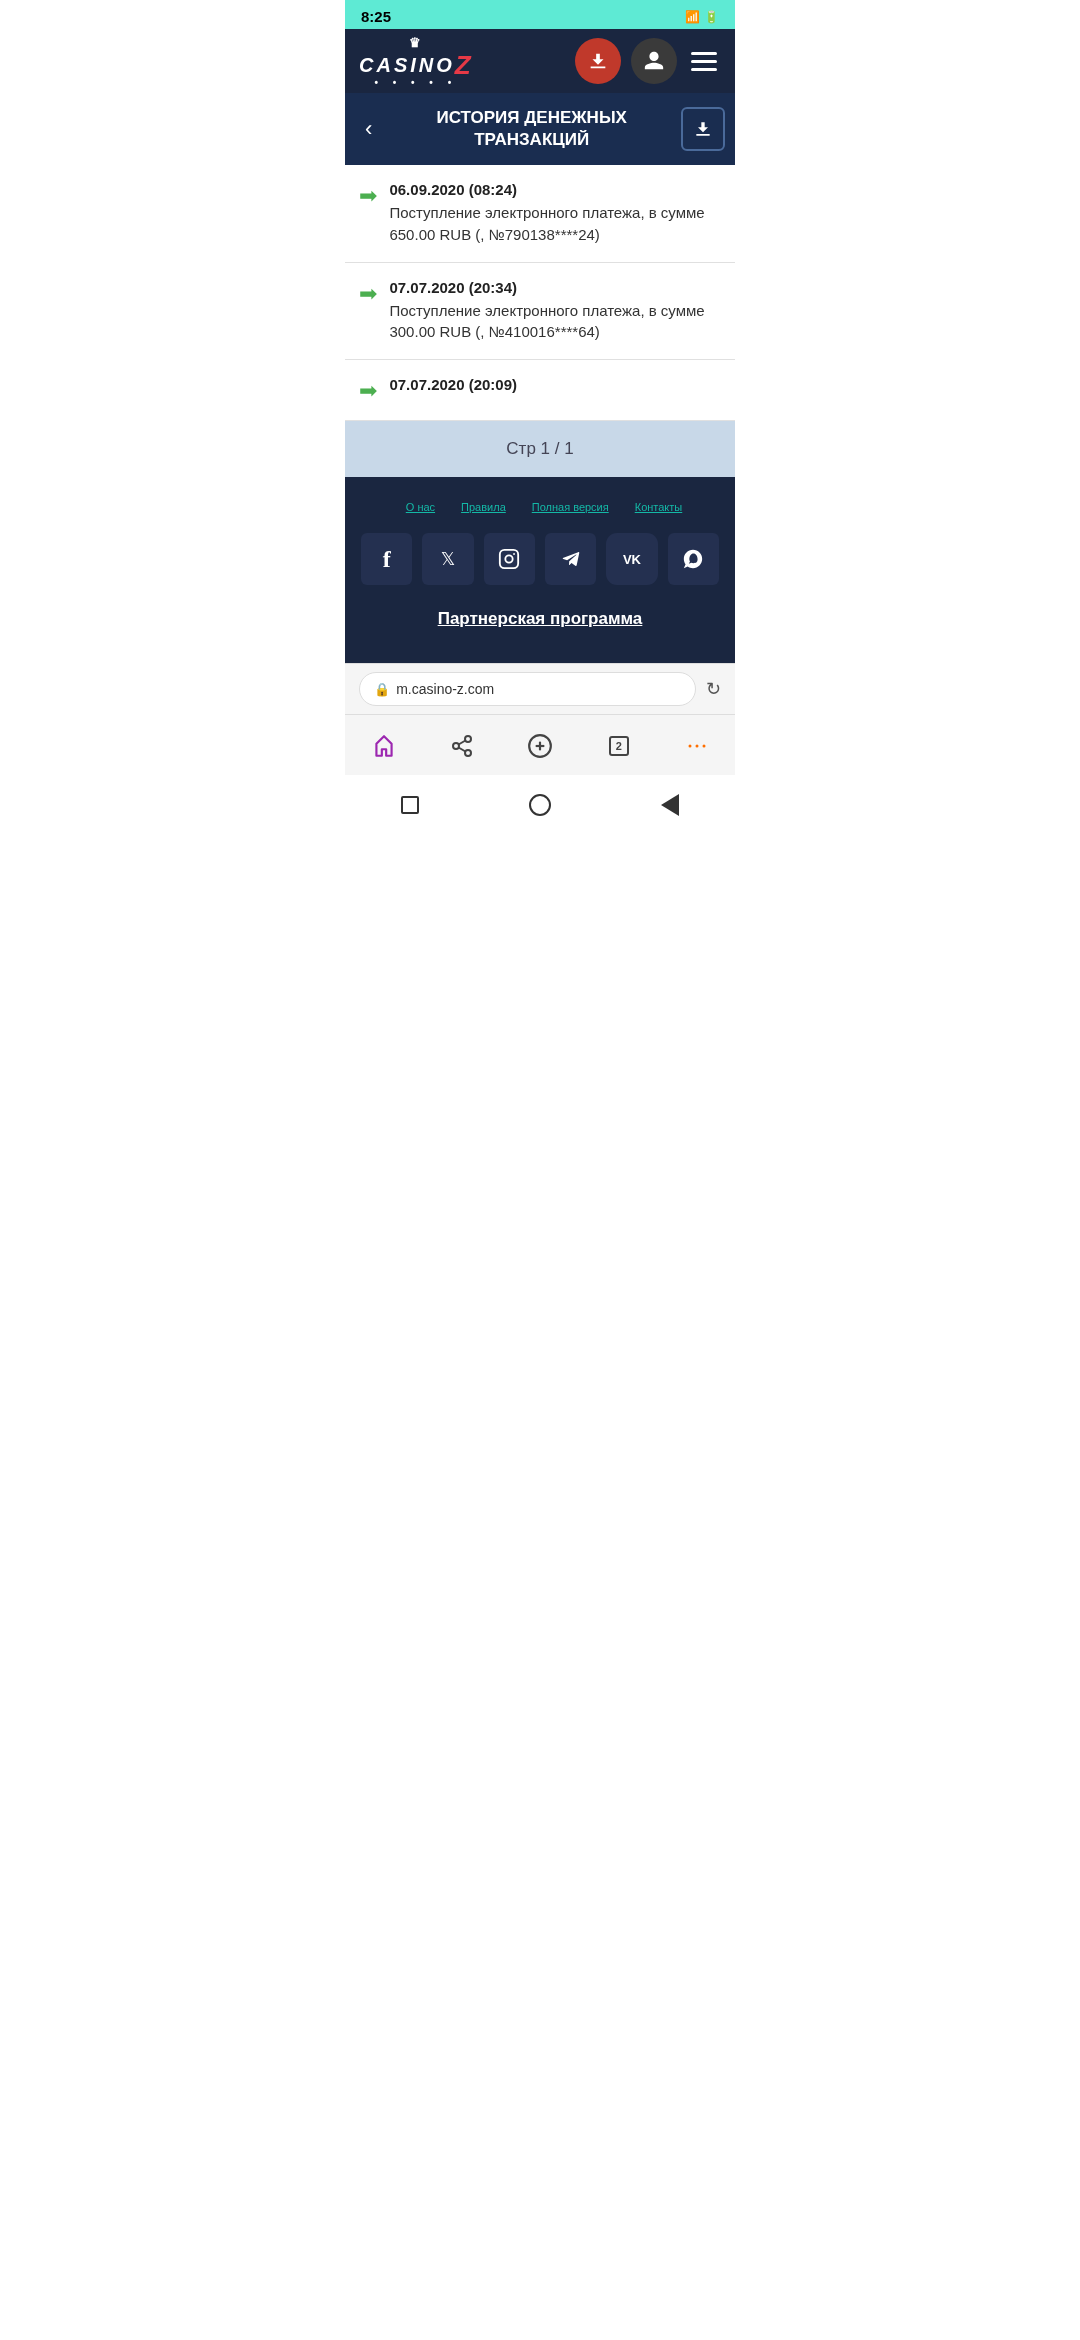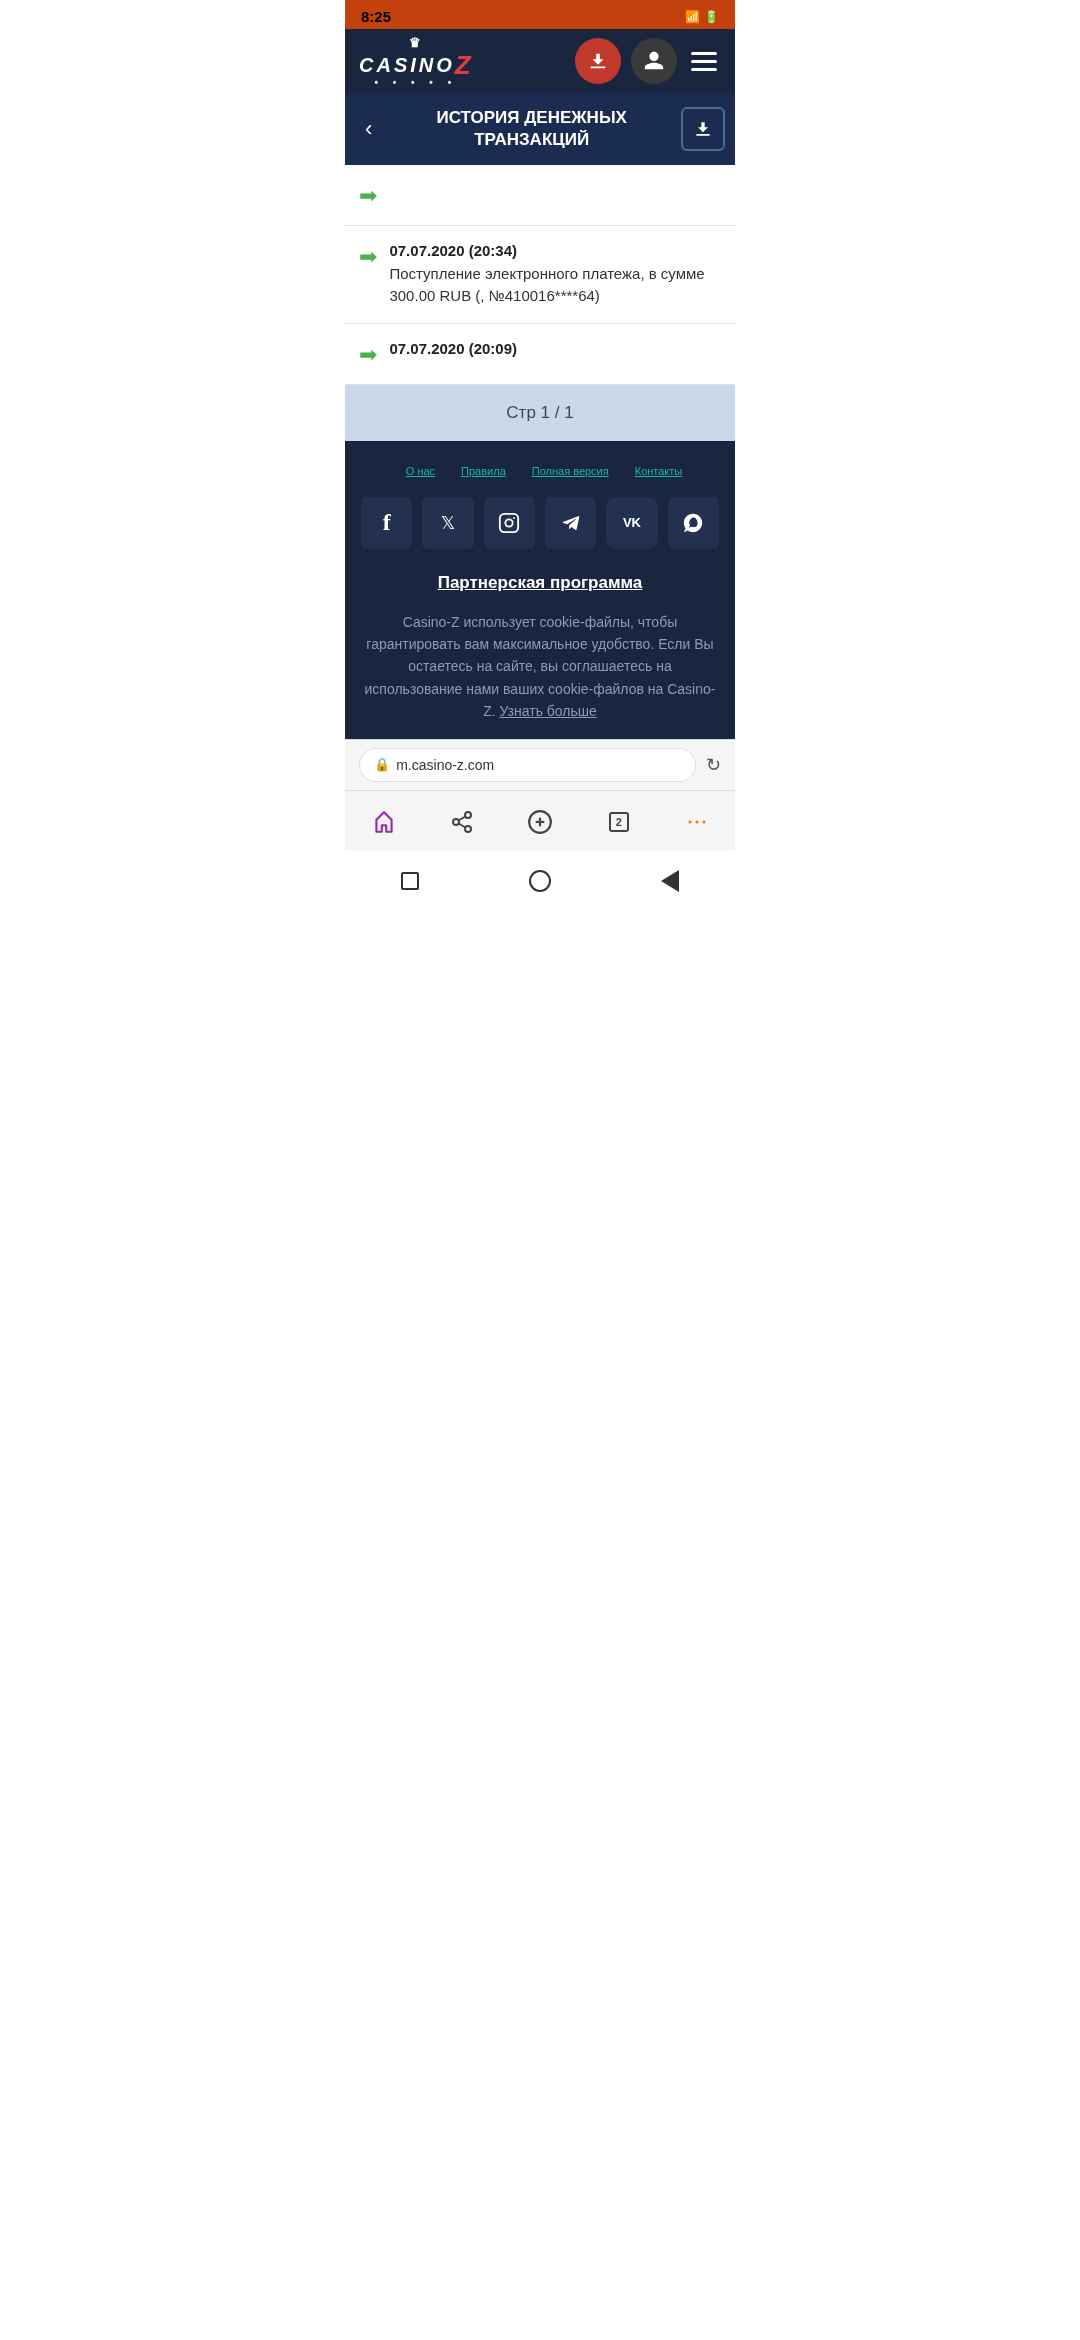--- a/index.html
+++ b/index.html
@@ -7,21 +7,21 @@
     body {
       font-family: Arial, sans-serif;
       background: #fff;
       width: 390px;
       margin: 0 auto;
       font-size: 15px;
     }
 
     
     .status-bar {
-      background: #c2410c;
+      background: #5eead4;
       display: flex;
       justify-content: space-between;
       align-items: center;
       padding: 8px 16px 4px;
       font-size: 13px;
       font-weight: bold;
     }
     .status-bar .time { font-size: 15px; font-weight: bold; }
     .status-icons { display: flex; align-items: center; gap: 4px; font-size: 12px; }
 
@@ -398,20 +398,24 @@
     <svg width="20" height="20" viewBox="0 0 24 24" fill="white">
         <path d="M12 16l-6-6h4V4h4v6h4l-6 6zm-8 4h16v-2H4v2z"></path>
       </svg>
   </div>
 </div>
 
 <div class="transactions">
 
   <div class="transaction-item">
     <span class="arrow-icon">➡</span>
+    <div class="transaction-details">
+      <div class="transaction-date">06.09.2020 (08:24)</div>
+      <div class="transaction-desc">Поступление электронного платежа, в сумме 650.00 RUB (, №790138****24)</div>
+    </div>
   </div>
 
   <div class="transaction-item">
     <span class="arrow-icon">➡</span>
     <div class="transaction-details">
       <div class="transaction-date">07.07.2020 (20:34)</div>
       <div class="transaction-desc">Поступление электронного платежа, в сумме 300.00 RUB (, №410016****64)</div>
     </div>
   </div>
 
@@ -455,24 +459,20 @@
     <button class="social-btn" style="font-size:13px;font-weight:bold;border-radius:11px;">VK</button>
     <button class="social-btn">
       <svg width="22" height="22" viewBox="0 0 24 24" fill="white">
           <path d="M12 2C6.48 2 2 6.48 2 12c0 2.17.69 4.18 1.87 5.81L2 22l4.19-1.87C7.82 21.31 9.83 22 12 22c5.52 0 10-4.48 10-10S17.52 2 12 2zm.5 14.5c-.83 0-1.63-.16-2.36-.44l-2.64 1.18 1.18-2.64C8.16 13.87 8 13.07 8 12.25 8 8.81 9.91 6 12.5 6S17 8.81 17 12.25 15.09 16.5 12.5 16.5z"></path>
         </svg>
     </button>
   </div>
 
   <a class="partner-link">Партнерская программа</a>
 
-  <p class="cookie-text">
-    <span>Casino-Z использует cookie-файлы, чтобы гарантировать вам максимальное удобство. Если Вы остаетесь на сайте, вы соглашаетесь на использование нами ваших cookie-файлов на Casino-Z.</span>
-    <a class="cookie-link">Узнать больше</a>
-  </p>
 
 </div>
 
 <div class="browser-bar">
   <div class="url-bar">
     <span class="lock-icon">🔒</span>
     <span>m.casino-z.com</span>
   </div>
   <button class="reload-btn">↻</button>
 </div>

